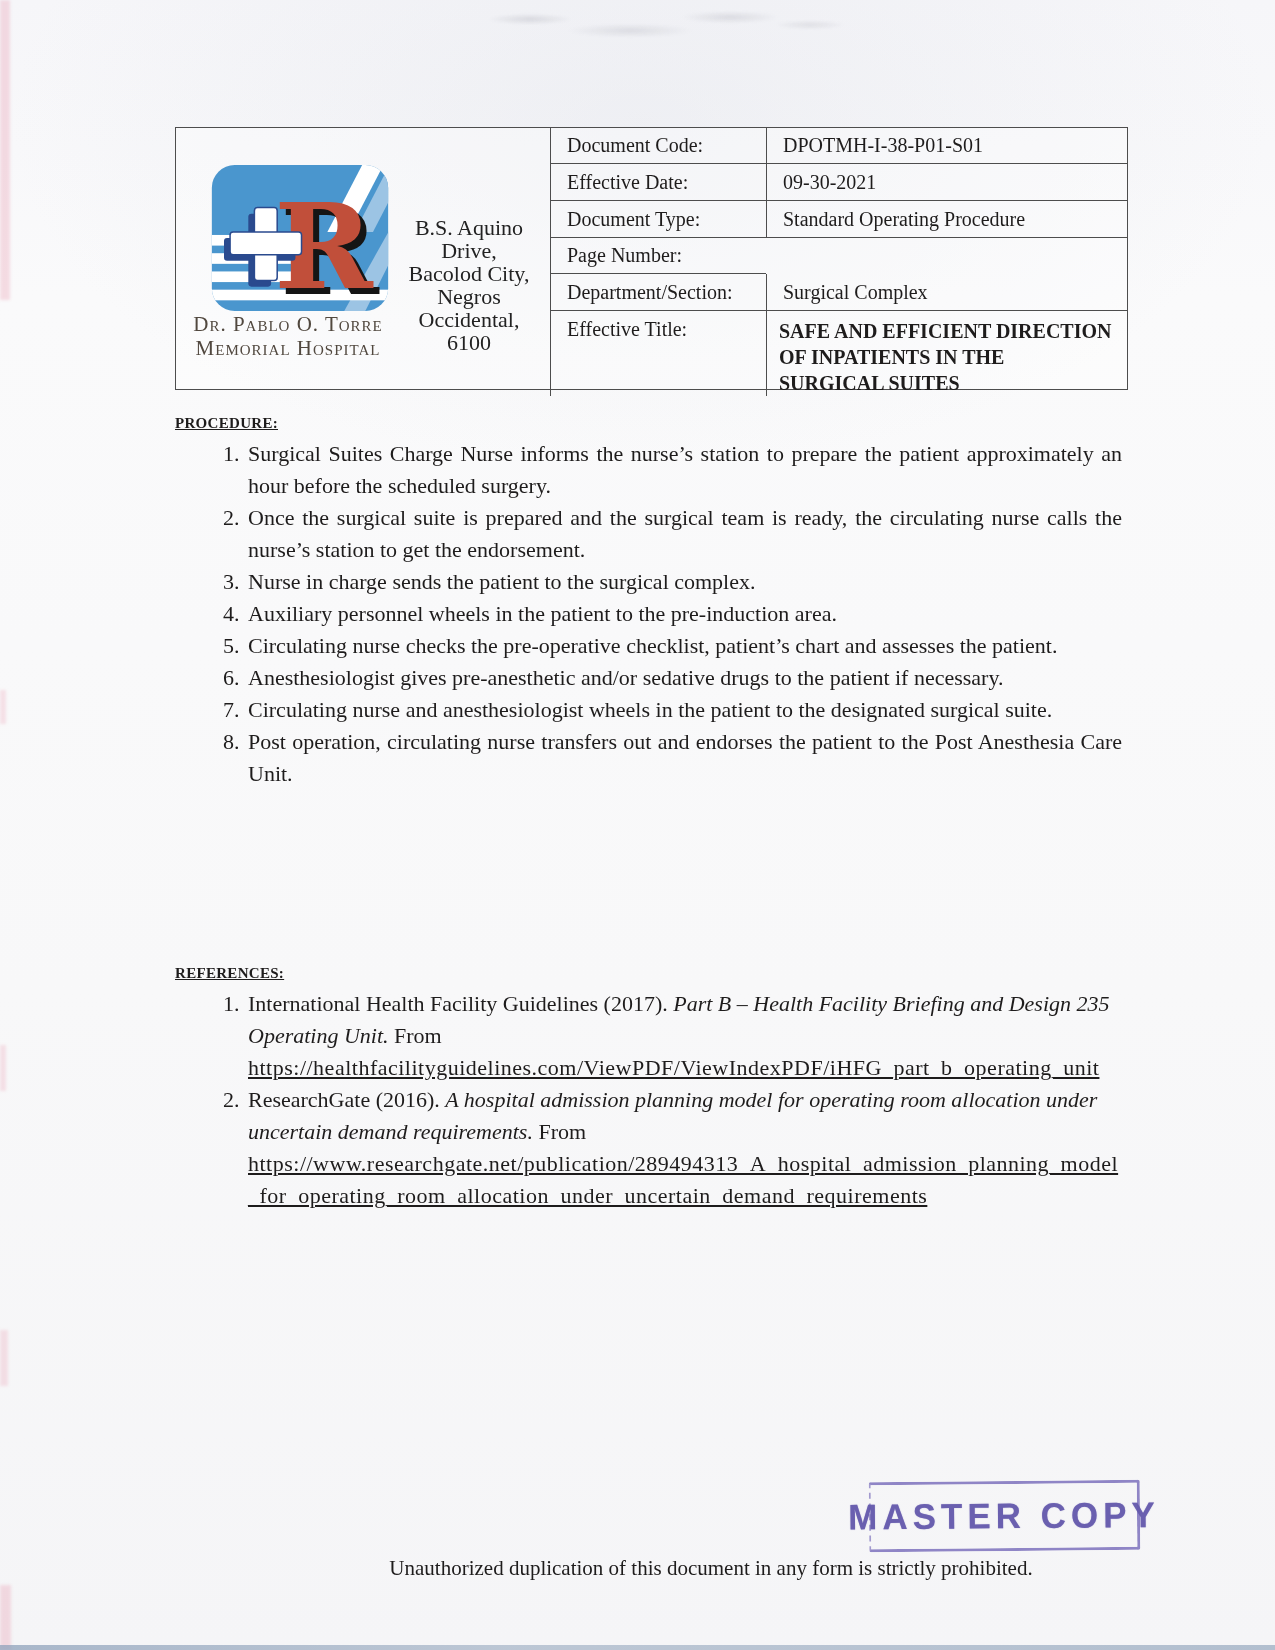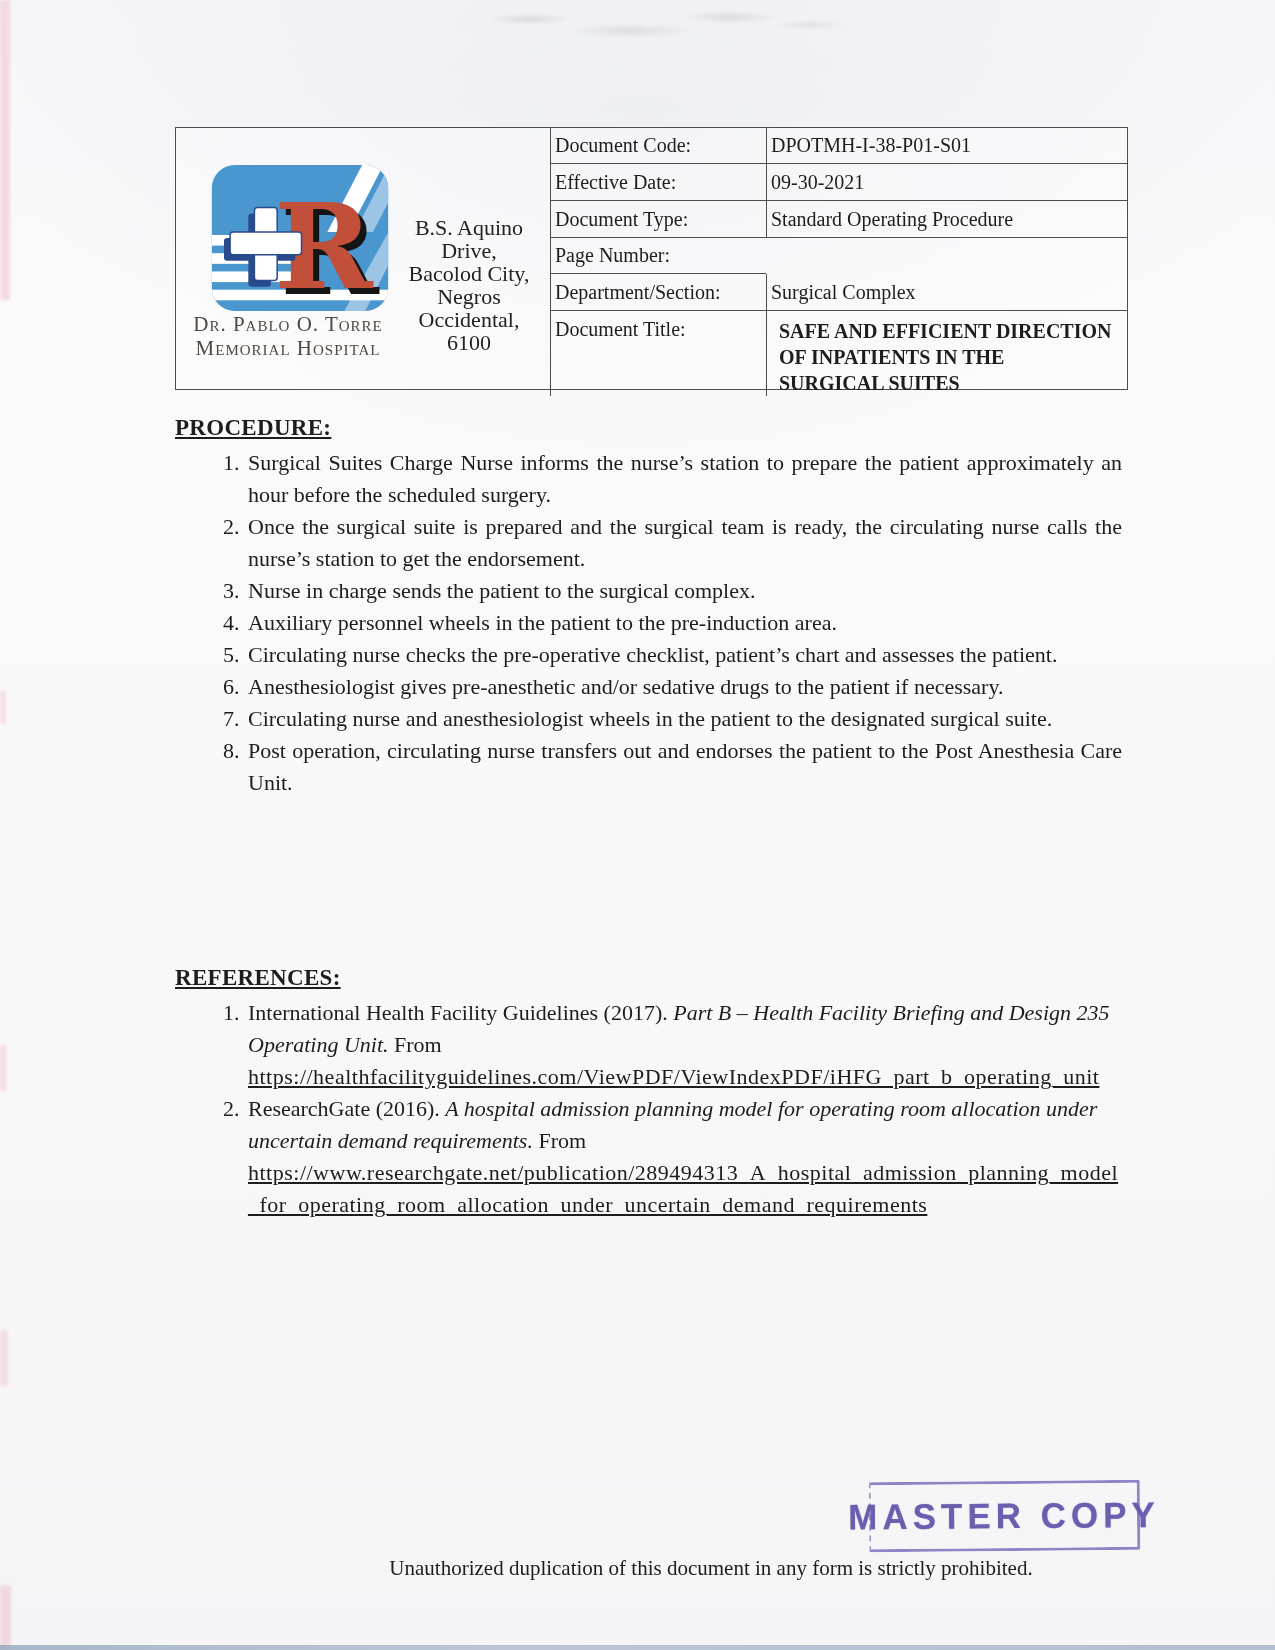--- a/index.html
+++ b/index.html
@@ -35,32 +35,32 @@
   
   .header-table{
     position:absolute;left:175px;top:127px;width:951px;height:261px;
     display:grid;
     grid-template-columns:374px 216px 1fr;
     grid-template-rows:36px 37px 37px 36px 37px 1fr;
     border:1px solid #4d4d4d;
     background:rgba(255,255,255,0.35);
     font-size:20px;
   }
-  .cell{border-left:1px solid #4d4d4d;border-bottom:1px solid #4d4d4d;display:flex;align-items:center;padding-left:4px;box-sizing:border-box;}
+  .cell{border-left:1px solid #4d4d4d;border-bottom:1px solid #4d4d4d;display:flex;align-items:center;padding-left:16px;box-sizing:border-box;}
   .row6{border-bottom:none;}
   .logo-cell{grid-row:1 / 7;grid-column:1;position:relative;border:none;}
   .title-cell{display:block;padding:7px 14px 0 12px;font-weight:bold;line-height:26px;}
   .logo-wrap{position:absolute;left:32px;top:34px;width:184px;}
   .hosp-name{position:absolute;left:2px;top:184px;width:220px;text-align:center;
     font-variant:small-caps;font-size:21px;line-height:24px;letter-spacing:1px;color:#51483f;}
   .address{position:absolute;left:218px;top:88px;width:150px;text-align:center;font-size:22px;line-height:23px;color:#222;}
 
   
   .section{position:absolute;left:175px;width:947px;}
-  .sec-heading{font-size:23px;font-weight:bold;text-decoration:underline;letter-spacing:.3px;margin:0 0 6px 0;}
+  .sec-heading{font-size:15px;font-weight:bold;text-decoration:underline;letter-spacing:.3px;margin:0 0 6px 0;}
   ol.doc-list{margin:0;padding:0 0 0 70px;font-size:22px;line-height:32px;}
   ol.doc-list li{margin:0;padding-left:3px;font-family:Liberation Serif, serif;}
   .justify li{text-align:justify;}
   .ref-item{text-align:left;}
   .ref-title{font-style:italic;}
   a.doc-url{color:#1e1c1c;text-decoration:underline;letter-spacing:.5px;overflow-wrap:break-word;word-break:break-word;cursor:pointer;}
 
   
   .stamp{
     position:absolute;left:869px;top:1481px;width:266px;height:64px;
@@ -153,21 +153,21 @@
     <div class="cell" style="grid-row:2;grid-column:3">09-30-2021</div>
 
     <div class="cell" style="grid-row:3;grid-column:2">Document Type:</div>
     <div class="cell" style="grid-row:3;grid-column:3">Standard Operating Procedure</div>
 
     <div class="cell" style="grid-row:4;grid-column:2">Page Number:</div>
 
     <div class="cell" style="grid-row:5;grid-column:2">Department/Section:</div>
     <div class="cell" style="grid-row:5;grid-column:3">Surgical Complex</div>
 
-    <div class="cell row6" style="grid-row:6;grid-column:2;align-items:flex-start;padding-top:7px">Document Title:</div>
+    <div class="cell row6" style="grid-row:6;grid-column:2;align-items:flex-start;padding-top:7px">Effective Title:</div>
     <div class="cell row6 title-cell" style="grid-row:6;grid-column:3">SAFE AND EFFICIENT DIRECTION OF INPATIENTS IN THE SURGICAL SUITES</div>
   </div>
 
   <div class="section" style="top:415px">
     <div class="sec-heading">PROCEDURE:</div>
     <ol class="doc-list justify">
       <li>Surgical Suites Charge Nurse informs the nurse’s station to prepare the patient approximately an hour before the scheduled surgery.</li>
       <li>Once the surgical suite is prepared and the surgical team is ready, the circulating nurse calls the nurse’s station to get the endorsement.</li>
       <li>Nurse in charge sends the patient to the surgical complex.</li>
       <li>Auxiliary personnel wheels in the patient to the pre-induction area.</li>

